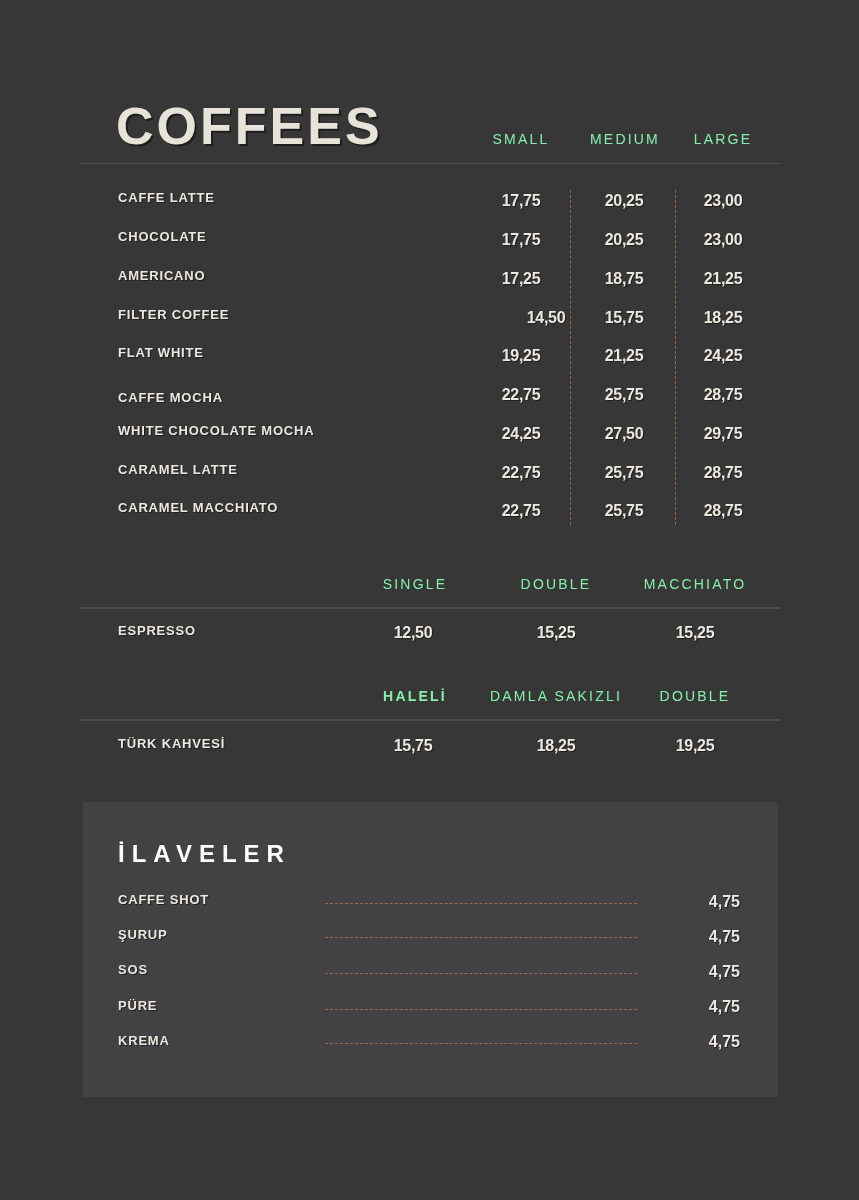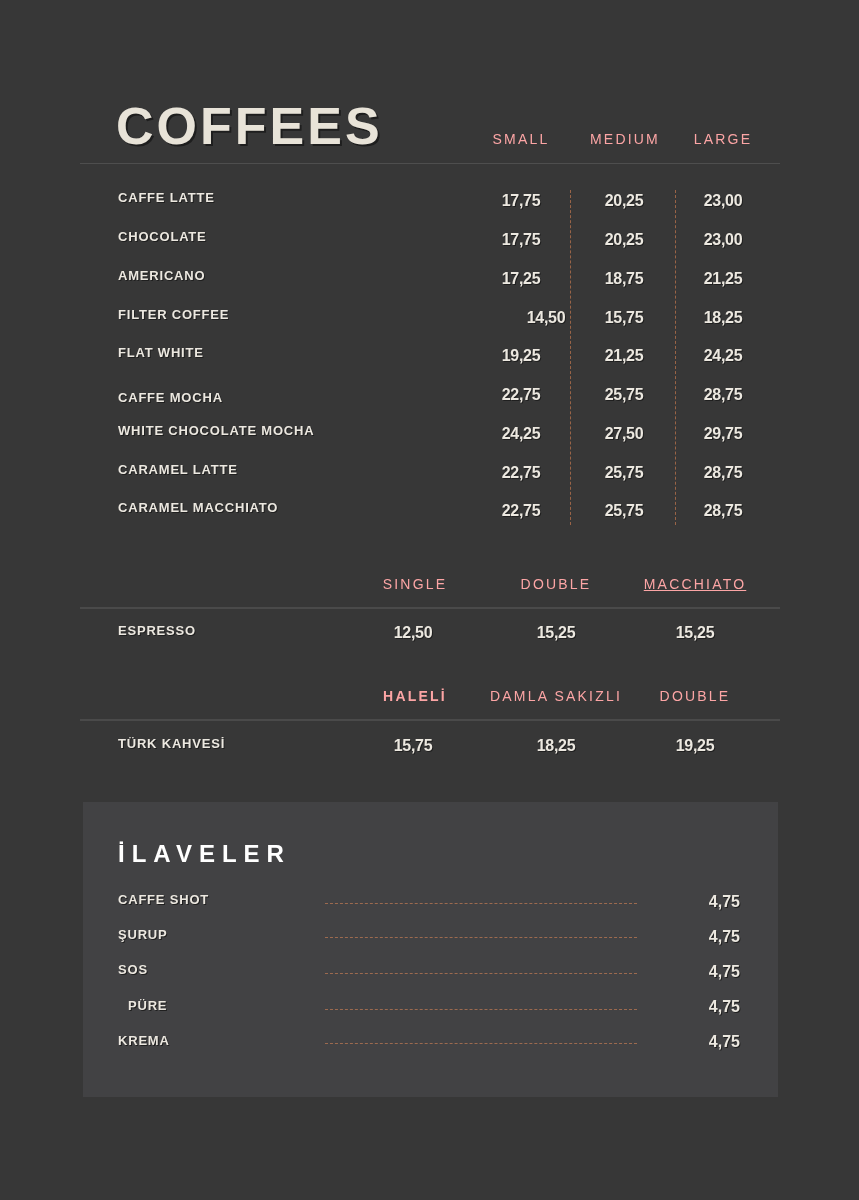--- a/index.html
+++ b/index.html
@@ -6,21 +6,21 @@
   body {
     width:859px; height:1200px; background:#373737; position:relative; overflow:hidden;
     font-family:"Liberation Sans", "DejaVu Sans", sans-serif; color:#ebe7df;
   }
   .abs { position:absolute; }
   .title {
     left:116px; top:96px; font-size:52px; font-weight:bold; letter-spacing:3px;
     color:#e8e3d8; text-shadow:2px 2px 0 #1e1e1e; line-height:60px;
   }
   .hdr {
-    font-size:14px; letter-spacing:2.2px; color:#fca5a5; font-weight:normal;
+    font-size:14px; letter-spacing:2.2px; color:#86efac; font-weight:normal;
     text-align:center; transform:translateX(-50%); white-space:nowrap;
   }
   .rule { left:80px; width:700px; height:2px; background:#4a4a4a; }
   .name {
     left:118px; font-size:13px; font-weight:bold; letter-spacing:0.8px; color:#ece8e0;
     text-shadow:1px 1px 0 #1f1f1f; white-space:nowrap;
   }
   .price {
     font-size:16px; font-weight:bold; color:#ece8e0; text-align:center;
     transform:translateX(-50%); text-shadow:1px 1px 0 #1f1f1f; letter-spacing:-0.3px; white-space:nowrap;
@@ -101,21 +101,21 @@
   <div>
     <div class="abs name" style="top:500px;">CARAMEL MACCHIATO</div>
     <div class="abs price" style="left:521px;top:502px;">22,75</div>
     <div class="abs price" style="left:624px;top:502px;">25,75</div>
     <div class="abs price" style="left:723px;top:502px;">28,75</div>
   </div>
 </div>
 
 <div class="abs hdr" style="left:415px;top:576px;">SINGLE</div>
 <div class="abs hdr" style="left:556px;top:576px;">DOUBLE</div>
-<div class="abs hdr" style="left:695px;top:576px;text-decoration:underline;">MACCHIATO</div>
+<div class="abs hdr" style="left:695px;top:576px;">MACCHIATO</div>
 <div class="abs rule" style="top:607px;"></div>
 <div>
   <div class="abs name" style="top:623px;">ESPRESSO</div>
   <div class="abs price" style="left:413px;top:624px;">12,50</div>
   <div class="abs price" style="left:556px;top:624px;">15,25</div>
   <div class="abs price" style="left:695px;top:624px;">15,25</div>
 </div>
 
 <div class="abs hdr" style="left:415px;top:688px;font-weight:bold;">HALELİ</div>
 <div class="abs hdr" style="left:556px;top:688px;">DAMLA SAKIZLI</div>
@@ -140,21 +140,21 @@
   <div class="abs name" style="top:927px;">ŞURUP</div>
   <div class="abs leader" style="top:937px;"></div>
   <div class="abs addon-price" style="top:928px;">4,75</div>
 </div>
 <div>
   <div class="abs name" style="top:962px;">SOS</div>
   <div class="abs leader" style="top:973px;"></div>
   <div class="abs addon-price" style="top:963px;">4,75</div>
 </div>
 <div>
-  <div class="abs name" style="top:998px;margin-left:10px;">PÜRE</div>
+  <div class="abs name" style="top:998px;">PÜRE</div>
   <div class="abs leader" style="top:1009px;"></div>
   <div class="abs addon-price" style="top:998px;">4,75</div>
 </div>
 <div>
   <div class="abs name" style="top:1033px;">KREMA</div>
   <div class="abs leader" style="top:1043px;"></div>
   <div class="abs addon-price" style="top:1033px;">4,75</div>
 </div>
 
 </body></html>

